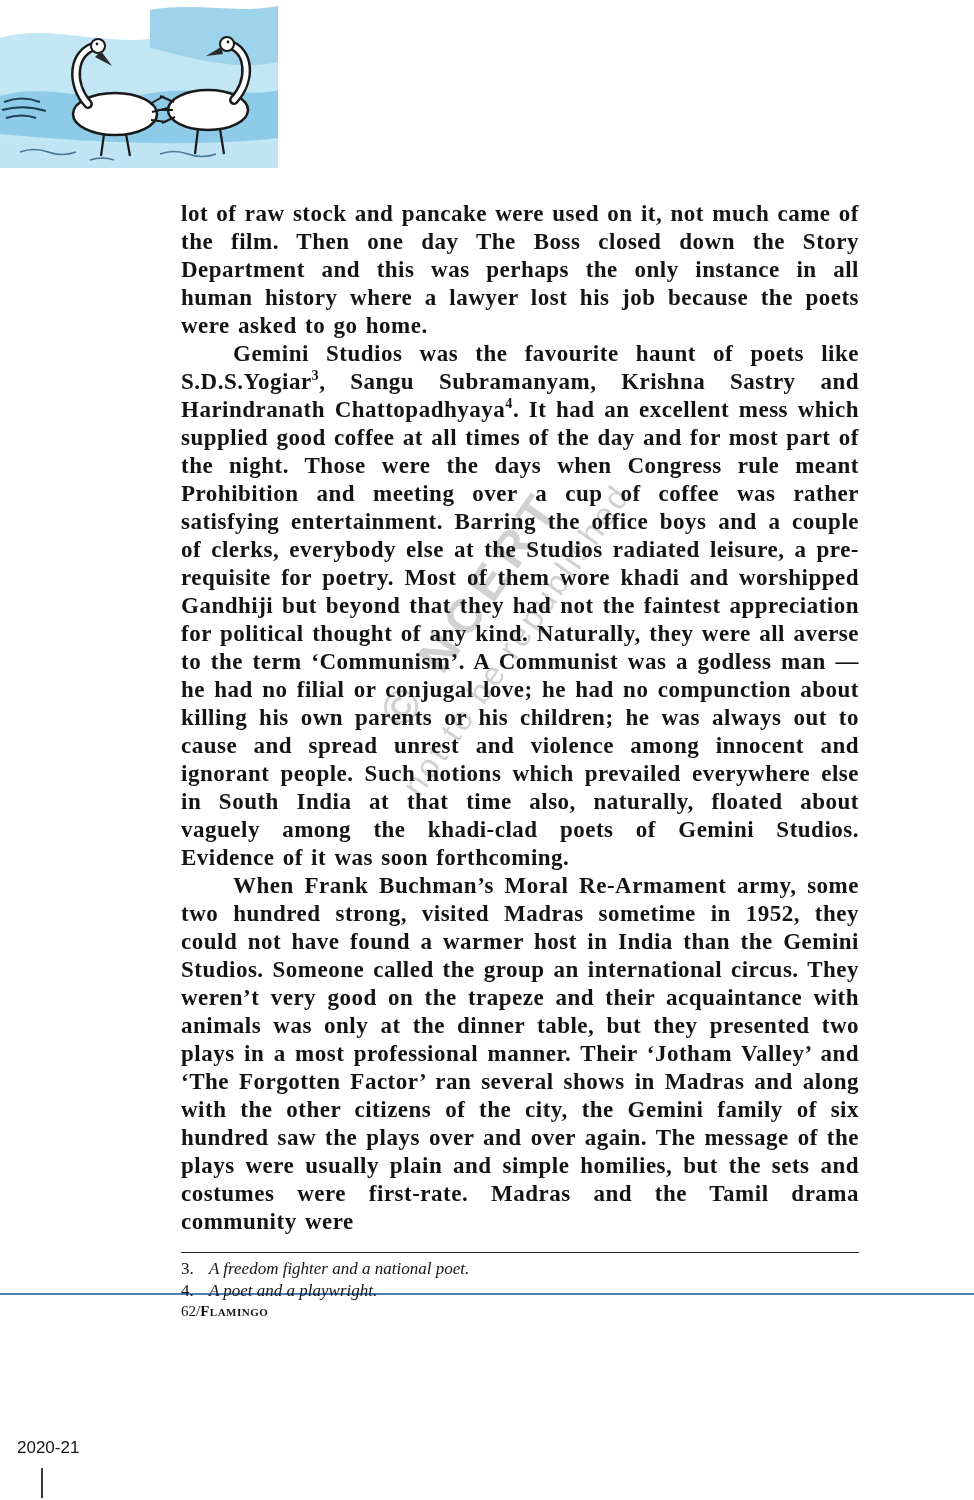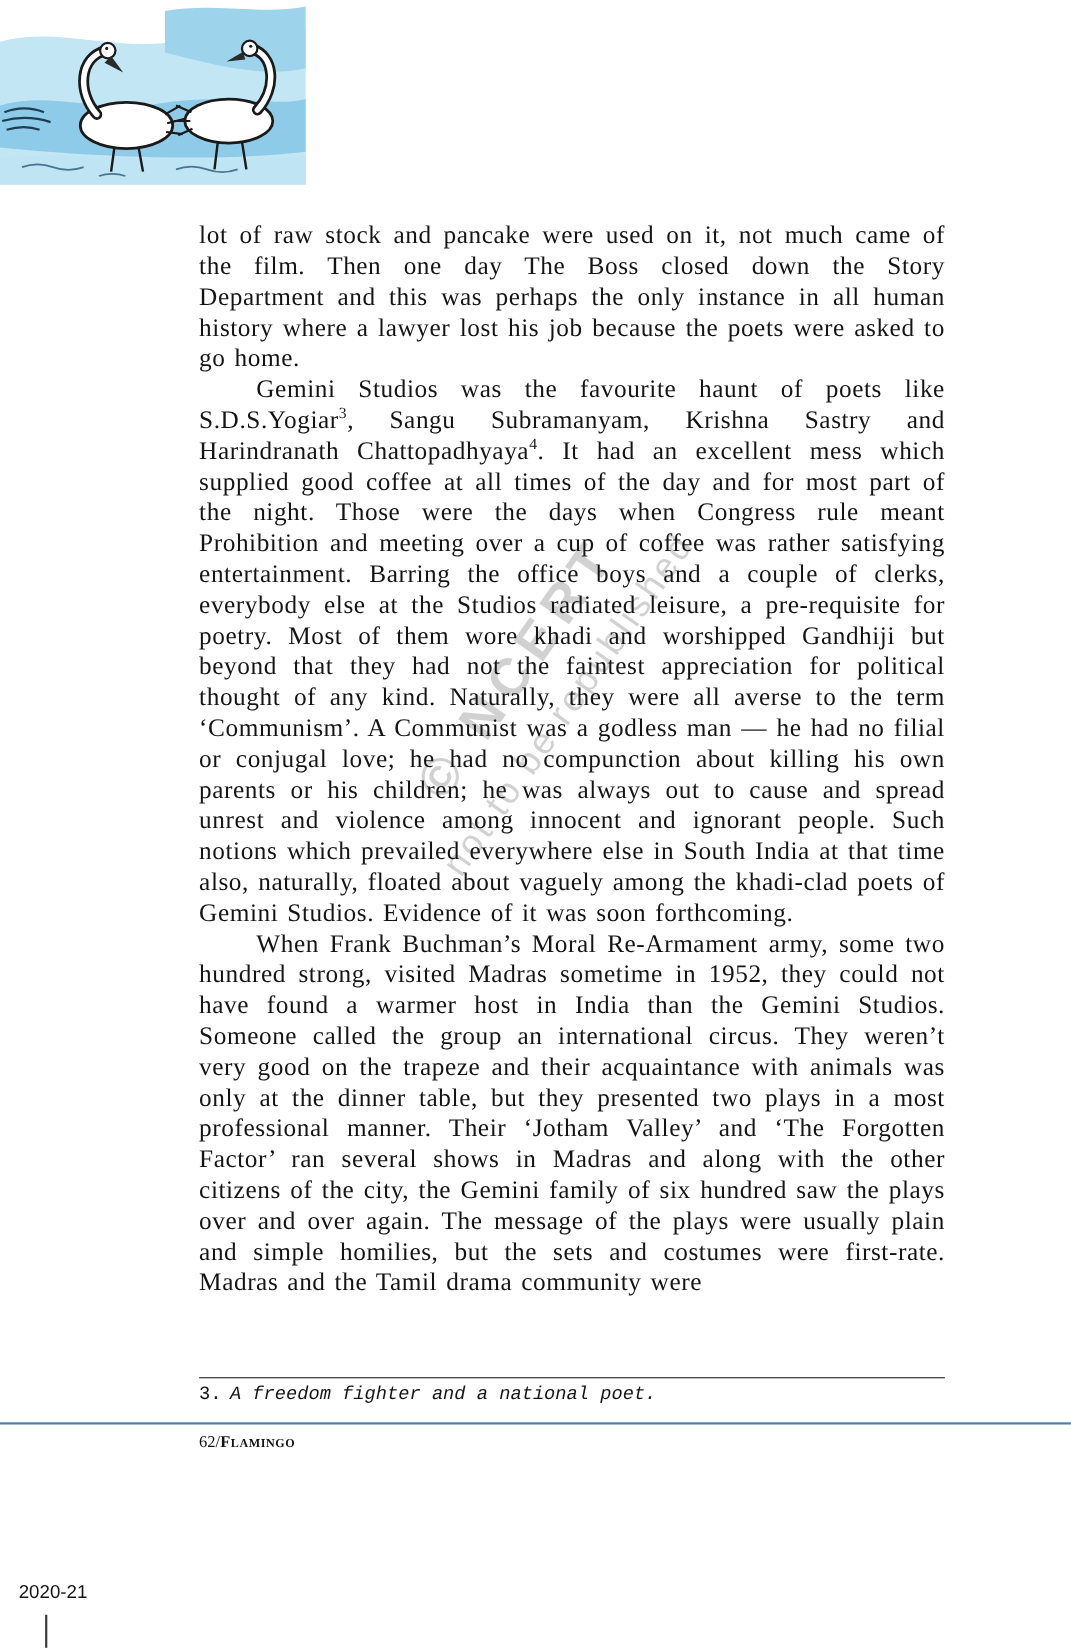--- a/index.html
+++ b/index.html
@@ -31,26 +31,26 @@
   .watermark .wm2{font-size:33px;letter-spacing:3px;margin-top:10px;}
   
   .body-text{
     position:absolute;left:181px;top:200px;width:678px;
     z-index:1;
     font-size:23px;line-height:28px;
     letter-spacing:.5px;word-spacing:2px;
     color:#141414;
     text-align:justify;
   }
-  .para{margin:0;}
+  .para{margin:0;font-weight:bold;}
   .para.indent{text-indent:52px;}
   sup{font-size:.62em;line-height:0;}
   
   .footnote-rule{position:absolute;left:181px;top:1252px;width:678px;height:1px;background:#222;z-index:1;}
-  .footnotes{position:absolute;left:181px;top:1258px;width:678px;z-index:1;font-size:17px;line-height:22px;color:#141414;font-family:Liberation Mono, monospace;}
+  .footnotes{position:absolute;left:181px;top:1258px;width:678px;z-index:1;font-size:17px;line-height:22px;color:#141414;}
   .footnote .fn-num{display:inline-block;width:28px;font-style:normal;}
   .footnote .fn-text{font-style:italic;}
   
   .blue-rule{position:absolute;left:0;top:1293px;width:974px;height:2px;background:#4c7fb2;}
   .footer{position:absolute;left:181px;top:1303px;z-index:1;font-size:15px;color:#141414;}
   .footer .booktitle{font-variant:small-caps;font-weight:bold;letter-spacing:.5px;}
   .year{position:absolute;left:0;top:1438px;width:974px;text-align:left;font-size:17px;color:#141414;font-family:"Liberation Sans", sans-serif;padding-left:17px;}
 </style>
 </head>
 <body>
@@ -113,20 +113,23 @@
     <p class="para">lot of raw stock and pancake were used on it, not much came of the film. Then one day The Boss closed down the Story Department and this was perhaps the only instance in all human history where a lawyer lost his job because the poets were asked to go home.</p>
     <p class="para indent"><span>Gemini Studios was the favourite haunt of poets like S.D.S.Yogiar</span><sup>3</sup><span>, Sangu Subramanyam, Krishna Sastry and Harindranath Chattopadhyaya</span><sup>4</sup><span>. It had an excellent mess which supplied good coffee at all times of the day and for most part of the night. Those were the days when Congress rule meant Prohibition and meeting over a cup of coffee was rather satisfying entertainment. Barring the office boys and a couple of clerks, everybody else at the Studios radiated leisure, a pre-requisite for poetry. Most of them wore khadi and worshipped Gandhiji but beyond that they had not the faintest appreciation for political thought of any kind. Naturally, they were all averse to the term ‘Communism’. A Communist was a godless man — he had no filial or conjugal love; he had no compunction about killing his own parents or his children; he was always out to cause and spread unrest and violence among innocent and ignorant people. Such notions which prevailed everywhere else in South India at that time also, naturally, floated about vaguely among the khadi-clad poets of Gemini Studios. Evidence of it was soon forthcoming.</span></p>
     <p class="para indent">When Frank Buchman’s Moral Re-Armament army, some two hundred strong, visited Madras sometime in 1952, they could not have found a warmer host in India than the Gemini Studios. Someone called the group an international circus. They weren’t very good on the trapeze and their acquaintance with animals was only at the dinner table, but they presented two plays in a most professional manner. Their ‘Jotham Valley’ and ‘The Forgotten Factor’ ran several shows in Madras and along with the other citizens of the city, the Gemini family of six hundred saw the plays over and over again. The message of the plays were usually plain and simple homilies, but the sets and costumes were first-rate. Madras and the Tamil drama community were</p>
   </div>
 
   <div class="footnote-rule"></div>
   <div class="footnotes">
     <div class="footnote">
       <span class="fn-num">3.</span><span class="fn-text">A freedom fighter and a national poet.</span>
     </div>
+    <div class="footnote">
+      <span class="fn-num">4.</span><span class="fn-text">A poet and a playwright.</span>
+    </div>
   </div>
 
   <div class="blue-rule"></div>
   <div class="footer">
     <span class="pagenum">62/</span><span class="booktitle">Flamingo</span>
   </div>
   <div class="year">2020-21</div>
 
 </div>
 

